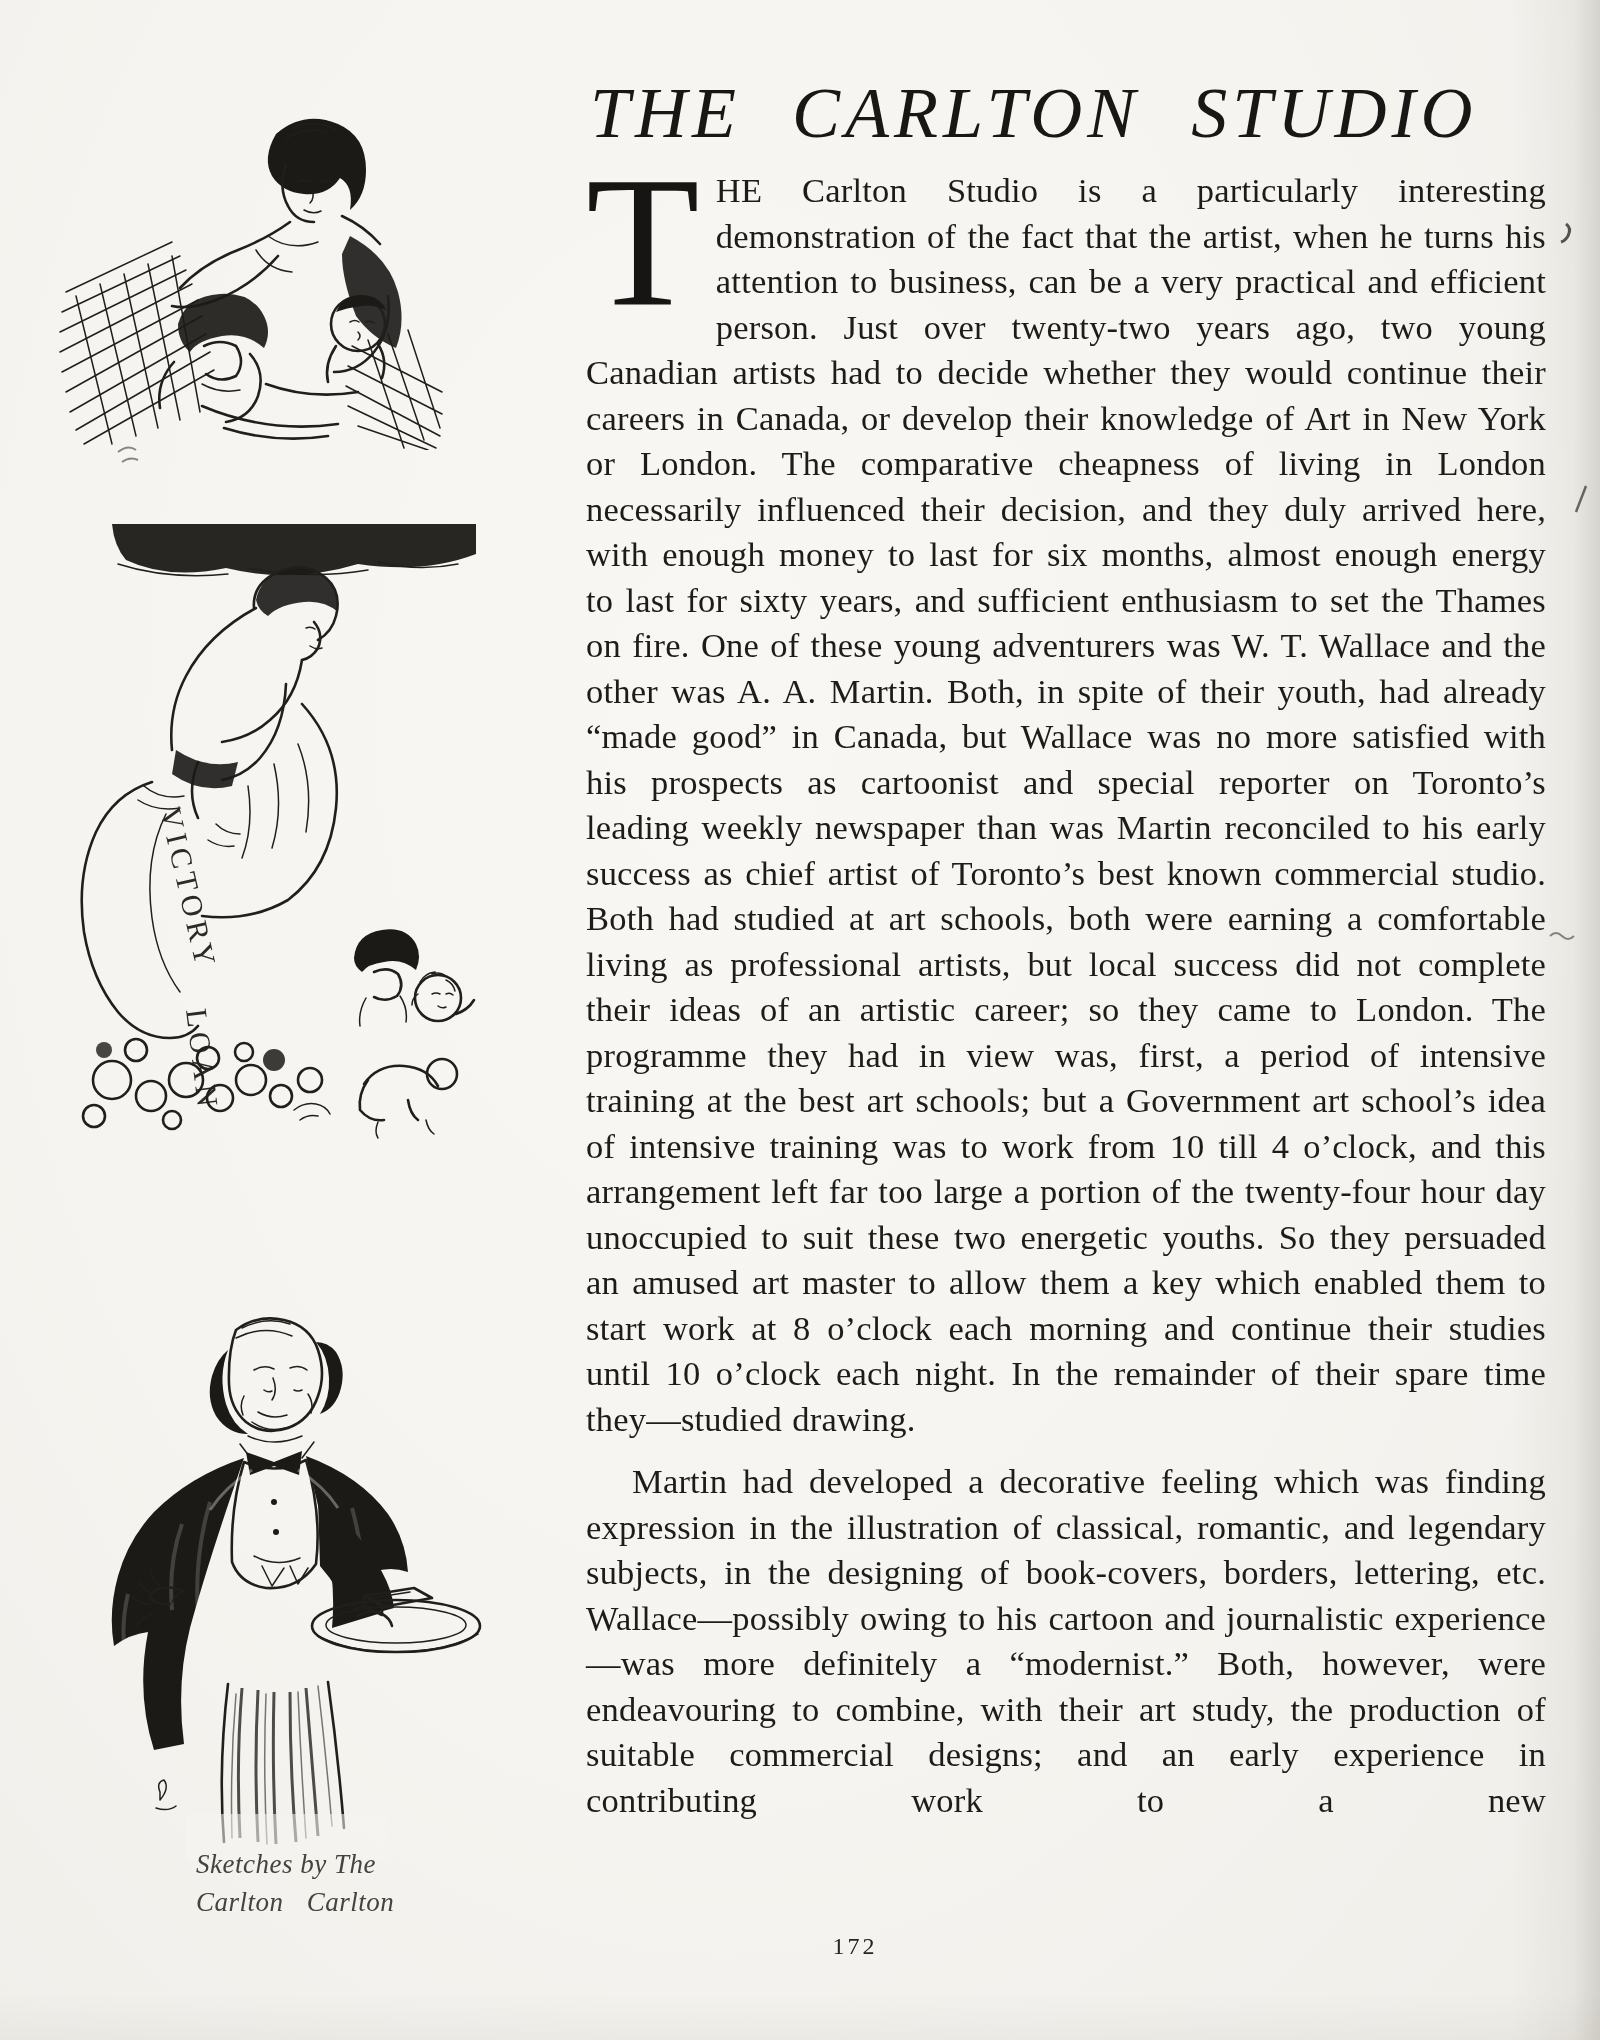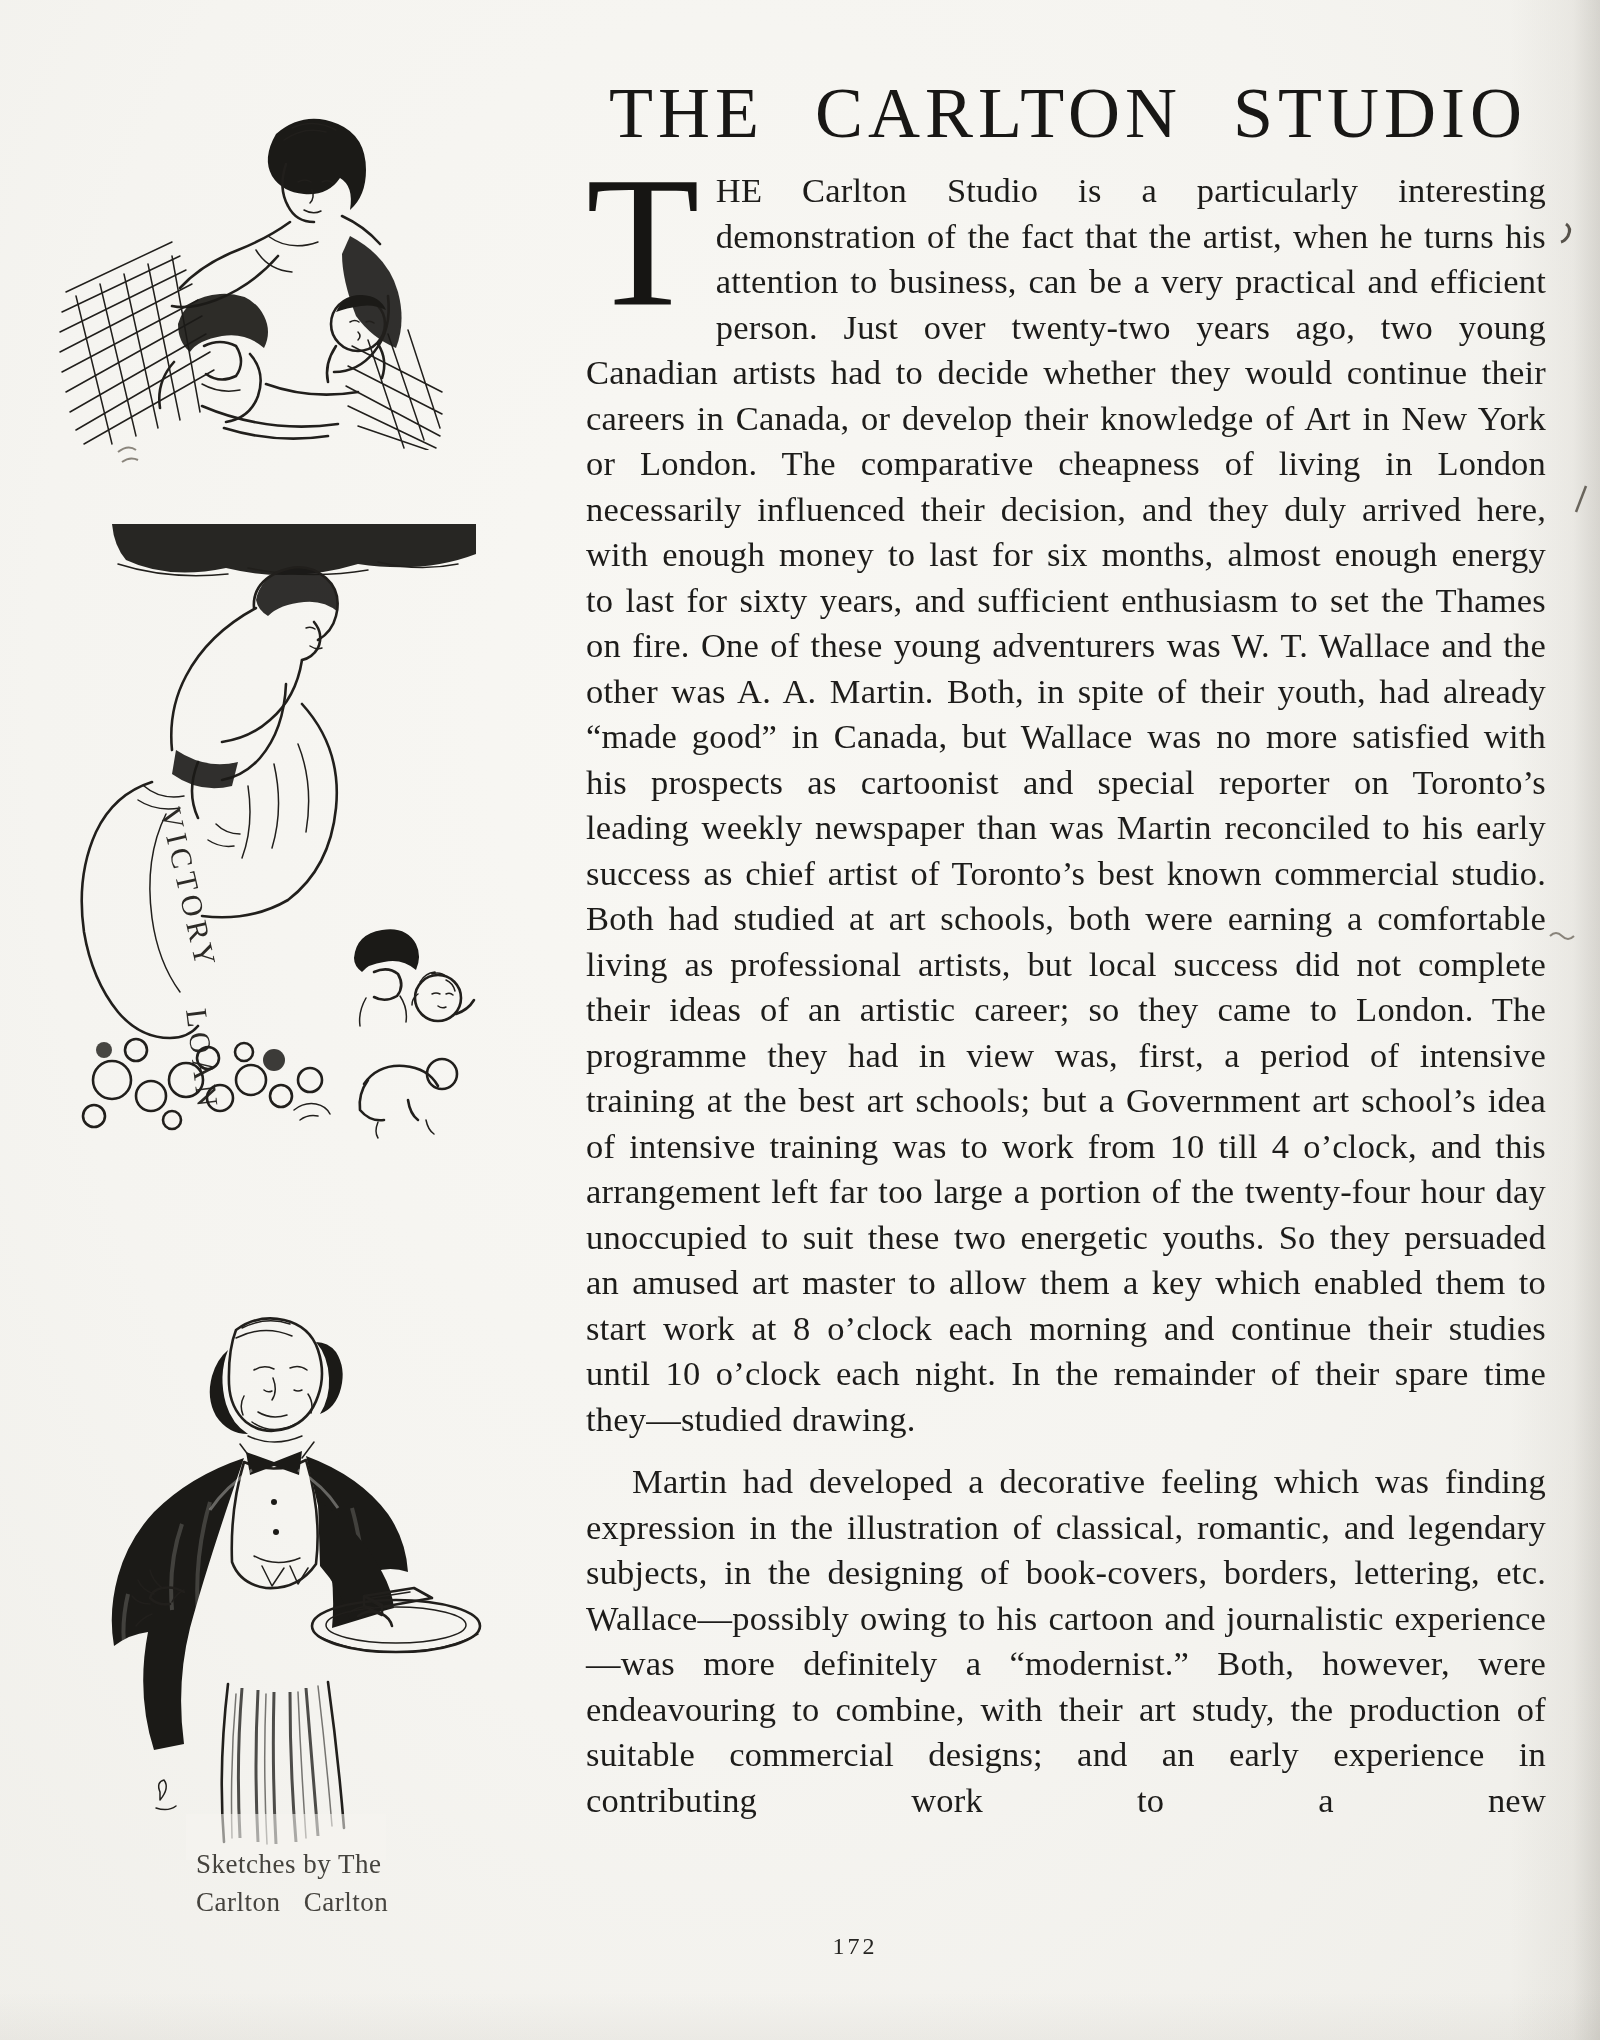--- a/index.html
+++ b/index.html
@@ -11,42 +11,42 @@
   .page::after{
     content:"";position:absolute;top:0;right:0;width:90px;height:100%;pointer-events:none;
     background:linear-gradient(90deg, rgba(110,100,85,0) 0%, rgba(110,100,85,.07) 70%, rgba(85,78,66,.18) 100%);
   }
   .page::before{
     content:"";position:absolute;bottom:0;left:0;width:100%;height:48px;pointer-events:none;
     background:linear-gradient(180deg, rgba(110,100,85,0), rgba(110,100,85,.06));
   }
   .title{
     position:absolute;left:590px;top:72px;width:956px;margin:0;
-    text-align:center;font-weight:400;font-size:72px;letter-spacing:5px;word-spacing:28px;
-    color:#181715;white-space:nowrap;
+    font-weight:400;font-size:72px;letter-spacing:5px;word-spacing:28px;
+    color:#181715;white-space:nowrap;font-style:italic;
   }
   .body-col{
     position:absolute;left:586px;top:168px;width:960px;
     text-align:justify;font-size:34.5px;line-height:45.5px;
     letter-spacing:.2px;word-spacing:1.5px;color:#1d1c1a;
   }
   .para{margin:0;}
   .para-2{margin-top:17px;text-indent:46px;text-align-last:justify;}
   .dropcap{
     float:left;font-size:186px;line-height:136px;height:136px;
     padding:0 16px 0 0;margin-top:5px;color:#161513;
   }
   .fig{position:absolute;margin:0;}
   .fig svg{display:block;width:100%;height:100%;}
   .ink{stroke:#211f1c;stroke-width:2.6;fill:none;stroke-linecap:round;stroke-linejoin:round;}
   .thin{stroke:#211f1c;stroke-width:1.5;fill:none;stroke-linecap:round;stroke-linejoin:round;}
   .fill{fill:#1b1a17;stroke:none;}
   .sack-label text{font-family:"Liberation Serif",serif;font-size:30px;letter-spacing:5px;fill:#2c2a26;}
   .caption{
-    position:absolute;left:196px;top:1845px;
+    position:absolute;left:196px;top:1845px;font-style:italic;
     font-size:27px;line-height:38px;color:#45433e;letter-spacing:.5px;
   }
   .caption .l2{word-spacing:16px;}
   .page-number{
     position:absolute;left:780px;top:1933px;width:150px;text-align:center;
     font-size:24px;letter-spacing:3px;color:#262522;
   }
   .artifacts{position:absolute;inset:0;width:1600px;height:2040px;pointer-events:none;}
 </style>
 </head>

